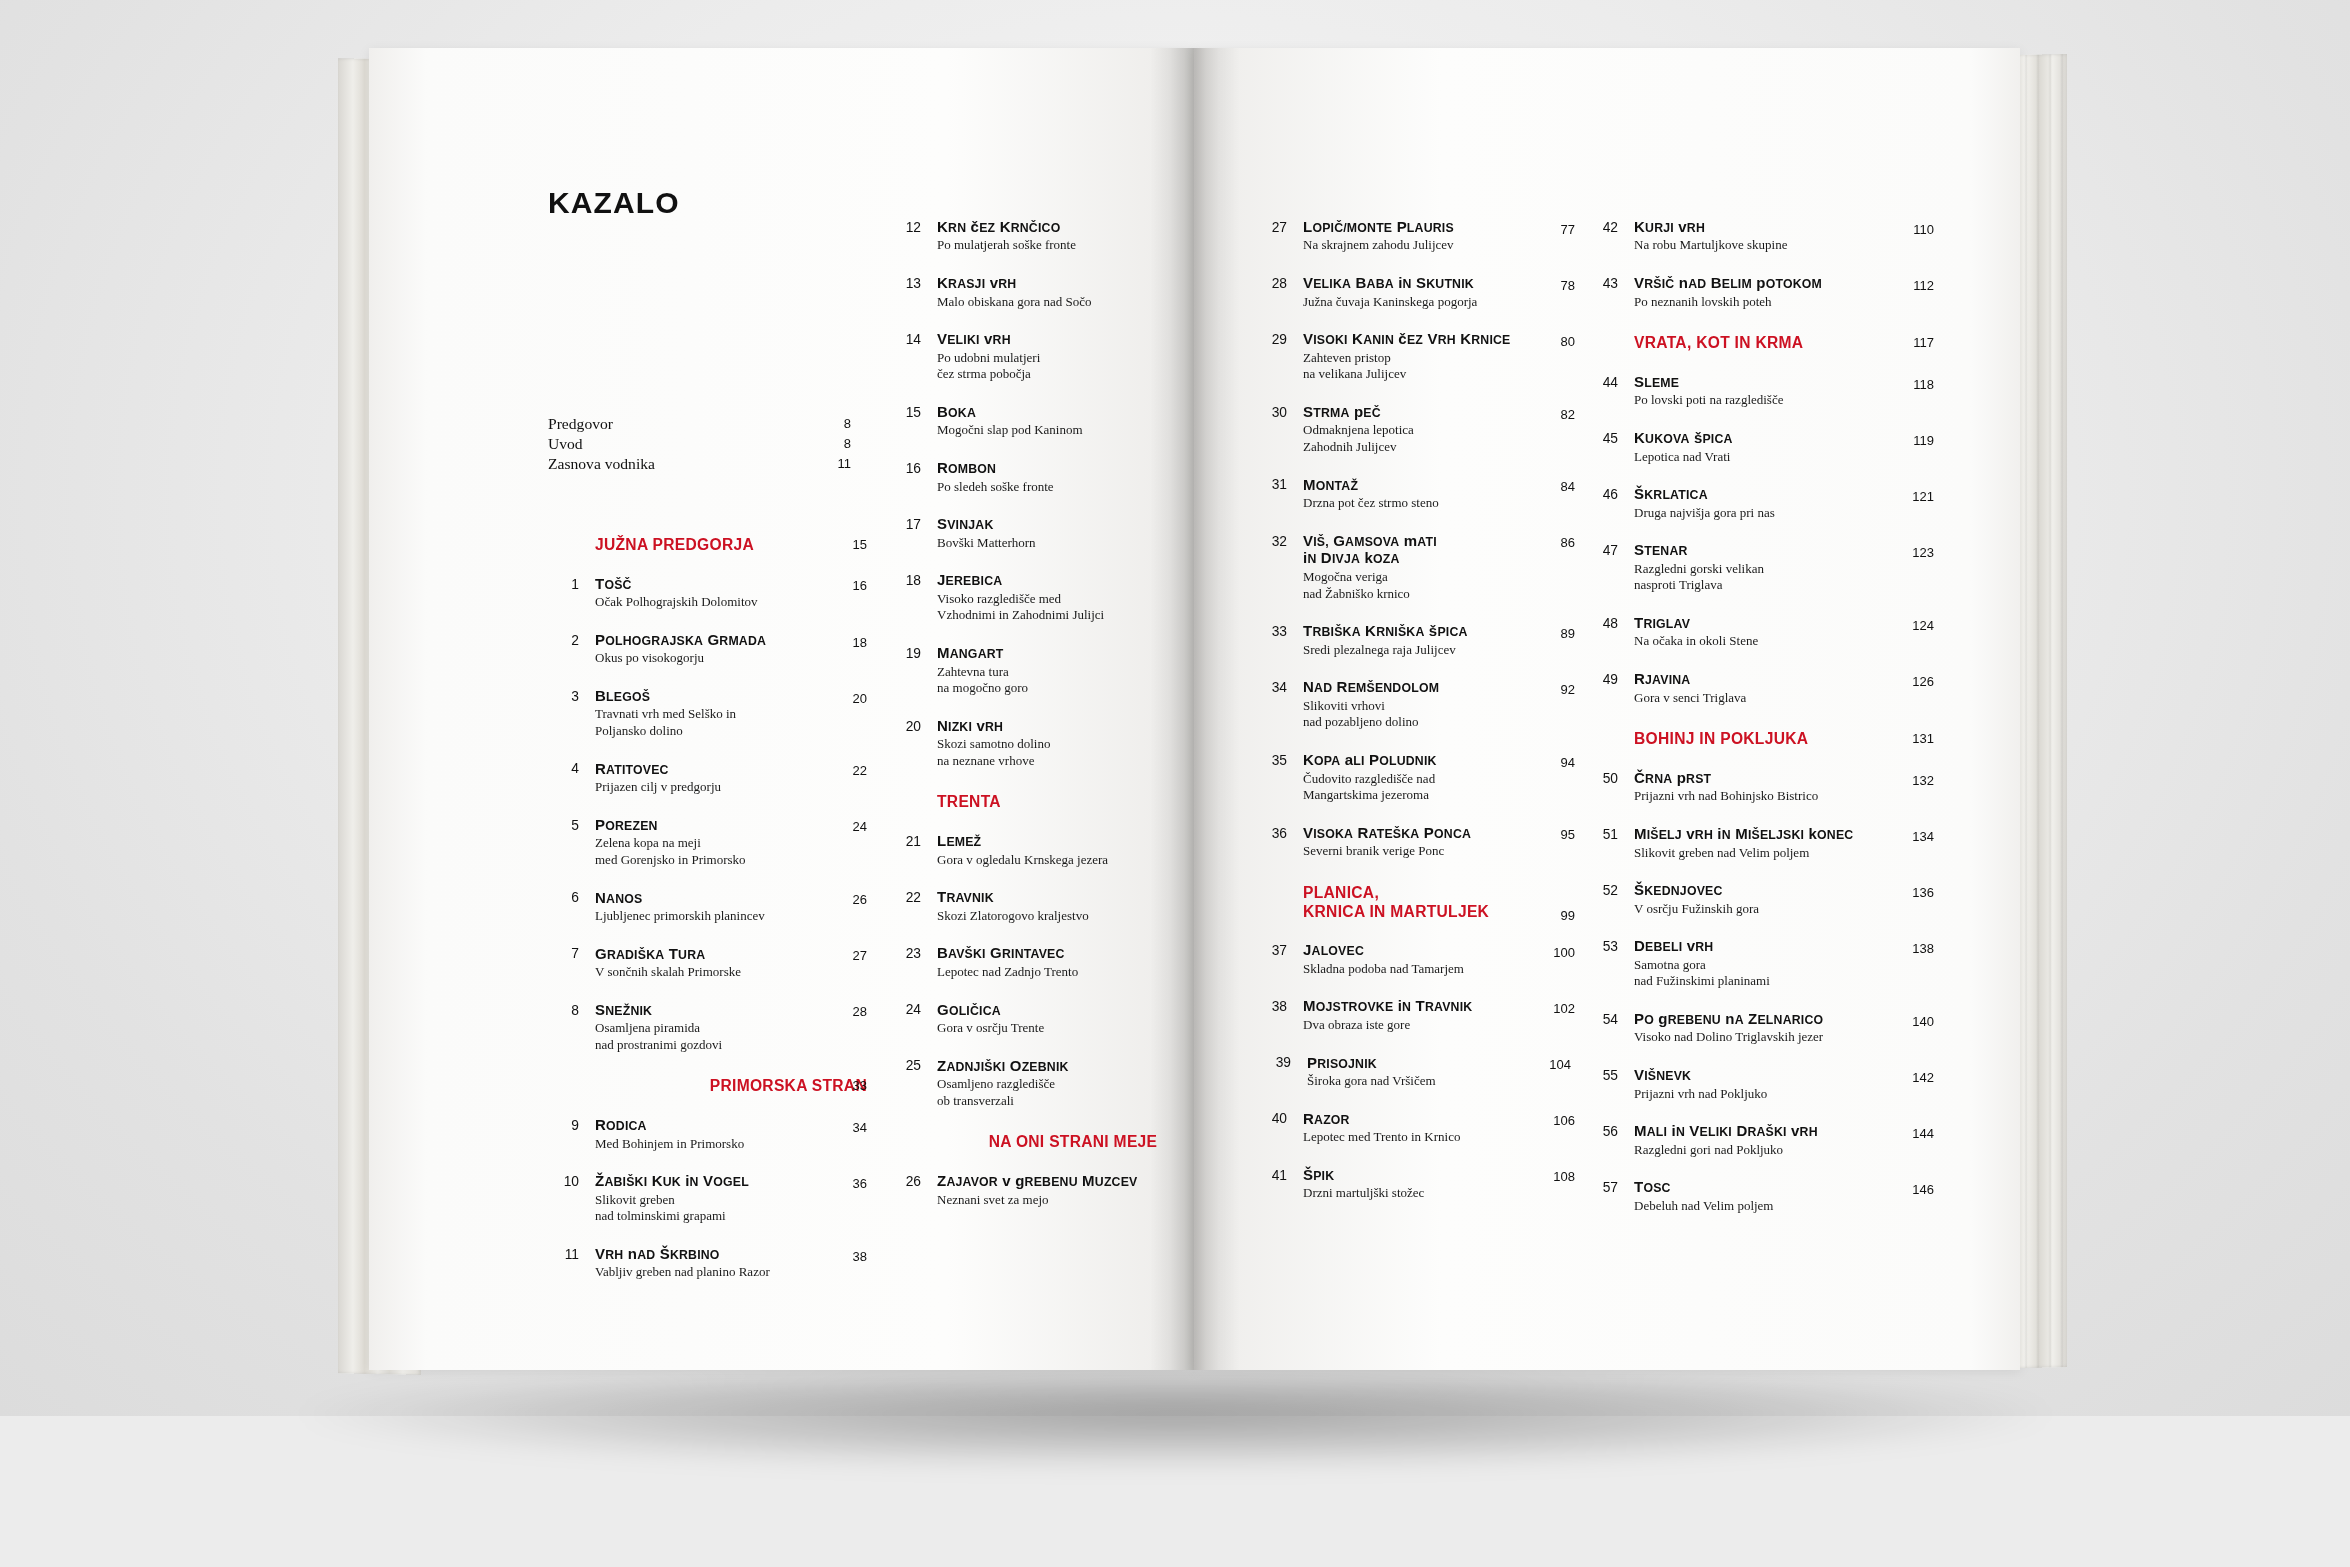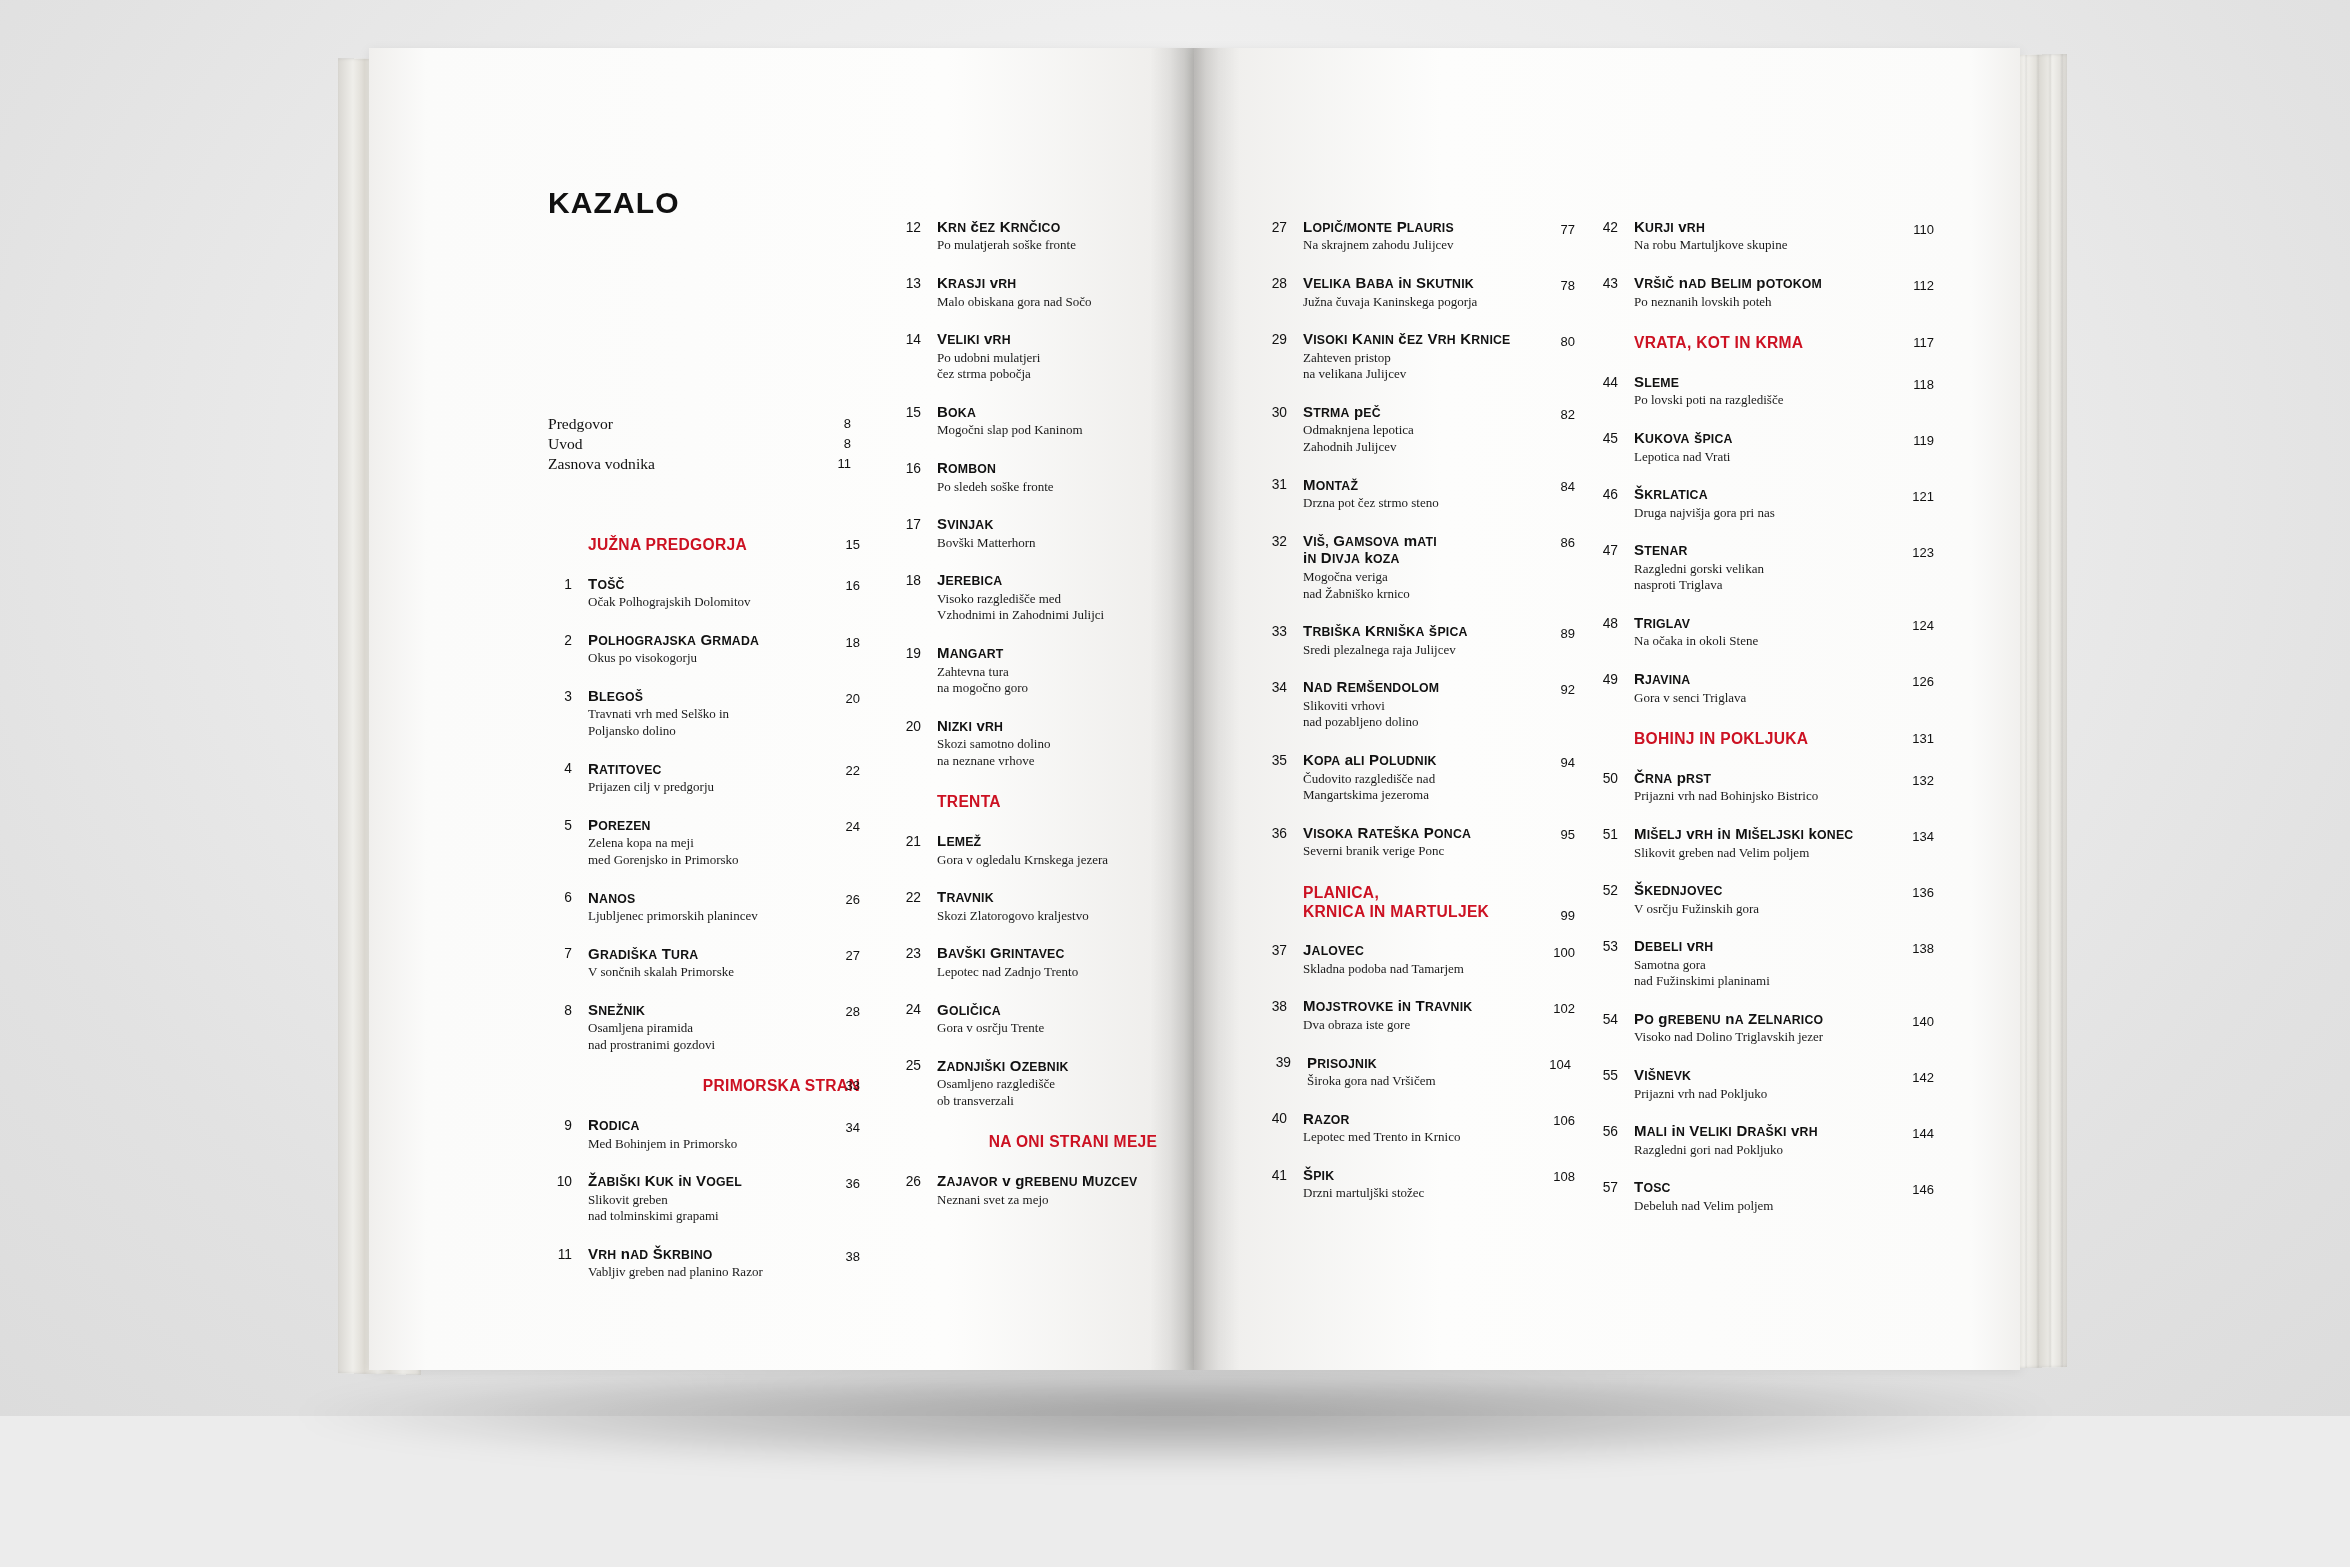--- a/index.html
+++ b/index.html
@@ -119,21 +119,21 @@
     <div class="edge-left"></div>
     <div class="edge-right"></div>
 
     <div class="page page-left">
       <div class="kazalo">KAZALO</div>
       <div class="col" id="front-matter" style="left:179px;top:367px;width:303px;">
           <div class="plainrow"><span class="plain">Predgovor</span><span class="pg">8</span></div>
           <div class="plainrow"><span class="plain">Uvod</span><span class="pg">8</span></div>
           <div class="plainrow"><span class="plain">Zasnova vodnika</span><span class="pg">11</span></div>
         </div>
-      <div class="col" id="col1" style="left:179px;top:464px;width:312px;">
+      <div class="col" id="col1" style="left:186px;top:464px;width:312px;">
           <div class="entry" style="margin: 24px 0px 20px; padding-left: 40px;">
             <div class="sect">JUŽNA PREDGORJA</div>
             <span class="pg" style="top:0.9px;">15</span>
           </div>
           <div class="entry" style="margin: 0px 0px 20px; padding-left: 40px;">
             <span class="num">1</span>
             <div class="ttl"><span>T</span><span class="sc">OŠČ</span></div>
             <div class="sub">Očak Polhograjskih Dolomitov</div>
             <span class="pg">16</span>
           </div>

